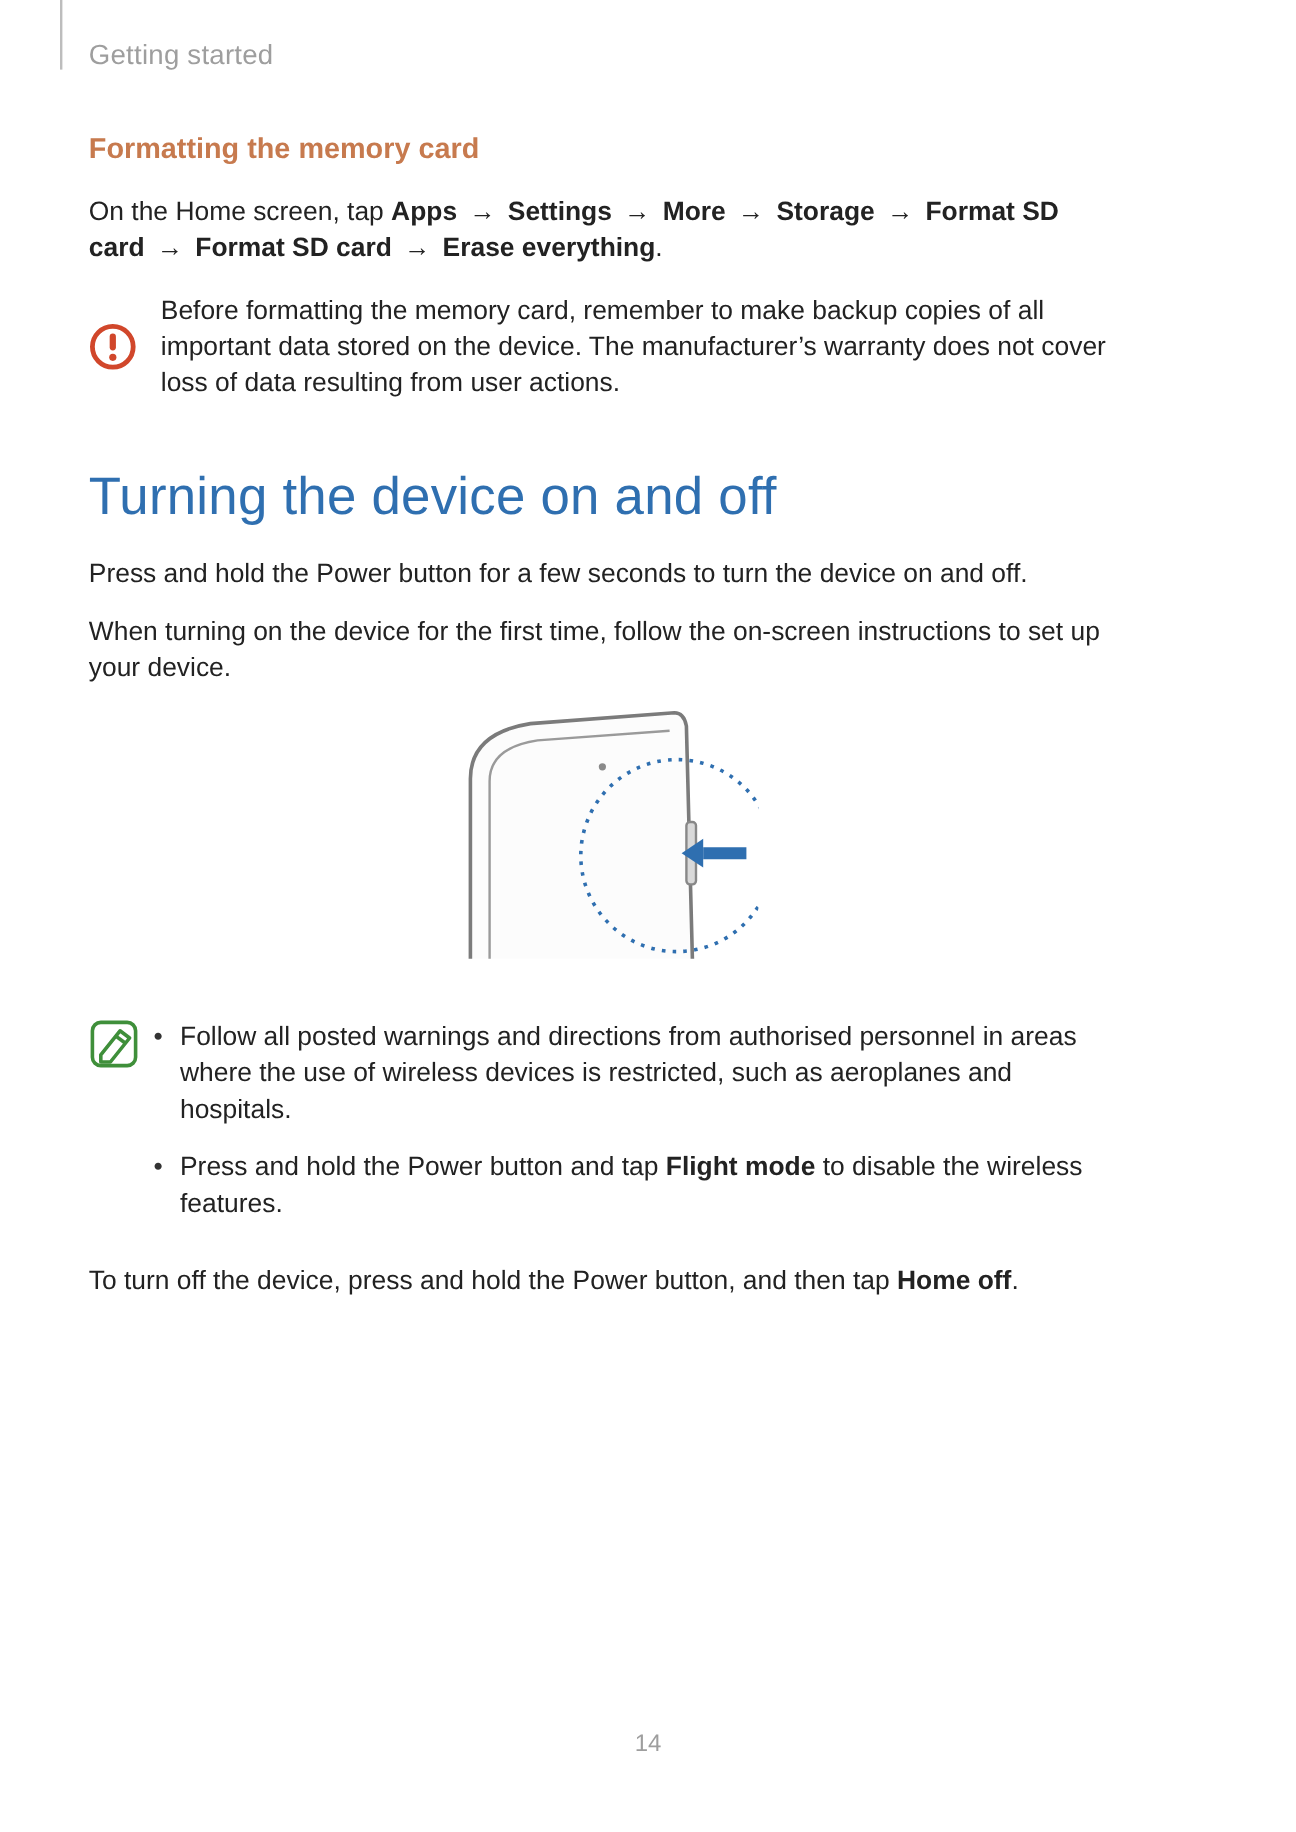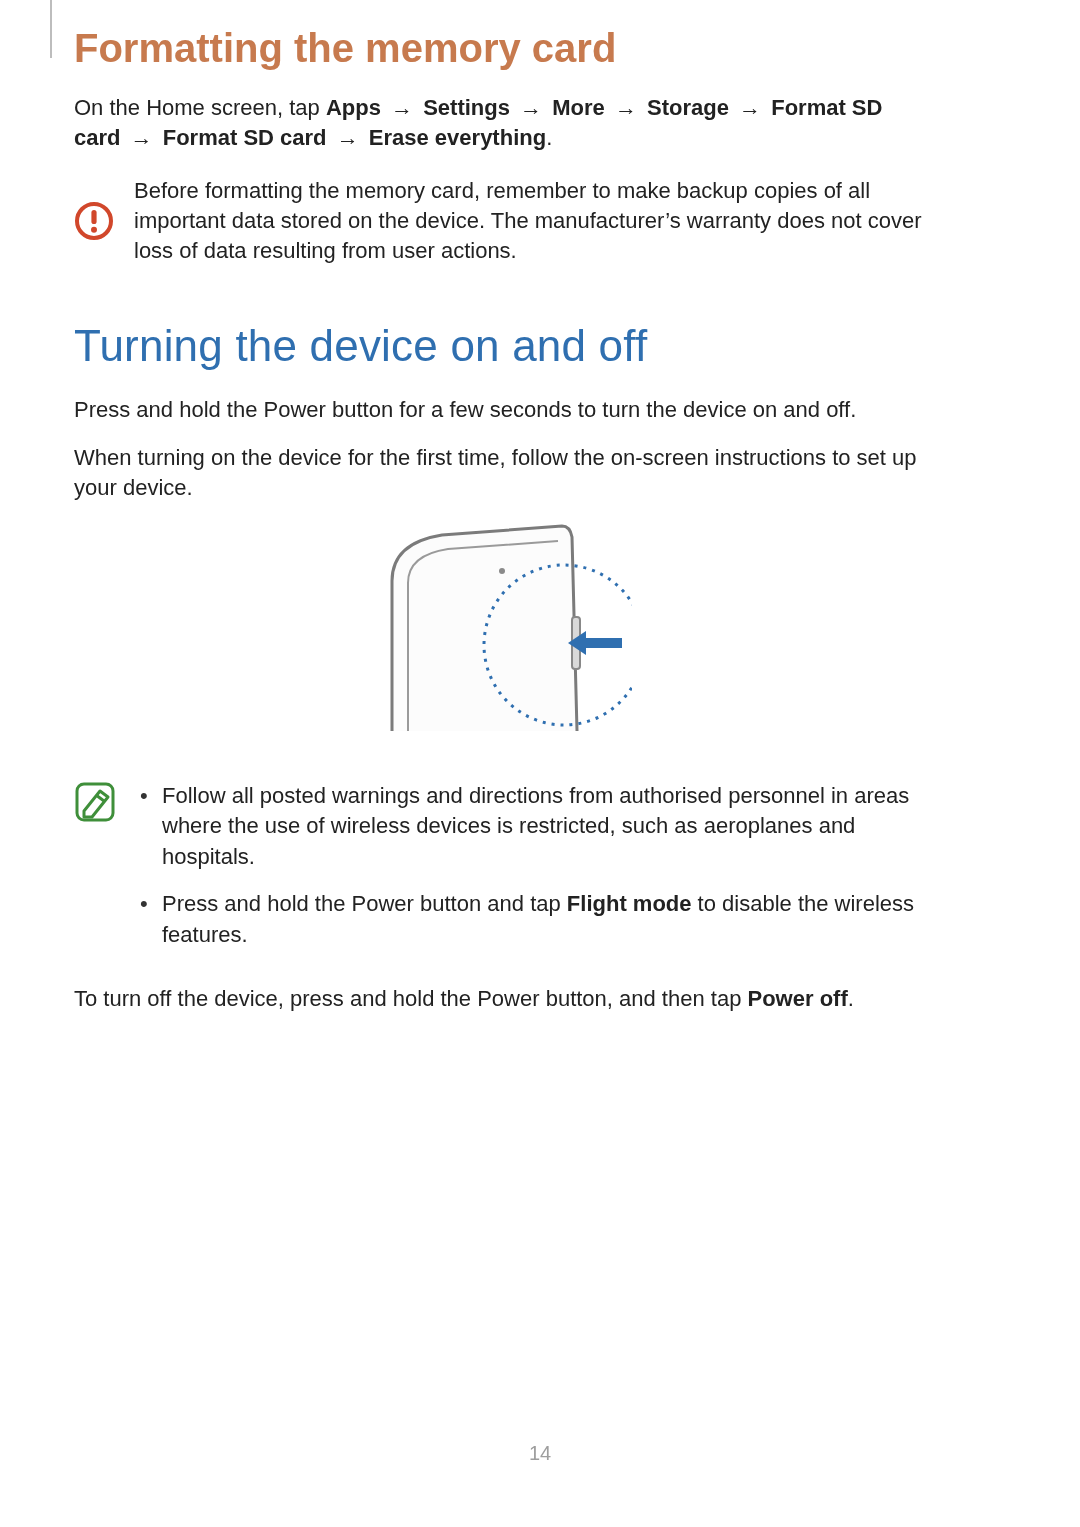--- a/index.html
+++ b/index.html
@@ -2,55 +2,56 @@
 <html><head>
   <meta charset="utf-8">
   <style>
     * { box-sizing: border-box; margin: 0; padding: 0; }
     html, body { width: 1080px; height: 1527px; background: #fff; font-family: "Segoe UI", "Helvetica Neue", Arial, sans-serif; color: #1a1a1a; }
     .page { position: relative; width: 1080px; height: 1527px; padding: 26px 150px 0 74px; }
 
     .hdr-rule { position: absolute; left: 50px; top: 0; width: 2px; height: 58px; background: #bdbdbd; }
     .section-label { color: #9e9e9e; font-size: 23px; letter-spacing: .2px; margin: 6px 0 52px 0; }
 
-    .h3 { color: #c77a4e; font-weight: 700; font-size: 40px; margin: 0 0 22px 0; }
+    .h3 { color: #c77a4e; font-weight: 700; font-size: 24px; margin: 0 0 22px 0; }
     .para { font-size: 22px; line-height: 1.35; margin: 0 0 18px 0; color: #222; }
     .para.last { margin-bottom: 24px; }
 
     .bold { font-weight: 700; }
     .arrow { display: inline-block; padding: 0 4px; }
 
     .note-row { display: flex; align-items: center; gap: 20px; margin: 8px 0 56px 0; }
     .note-text { font-size: 22px; line-height: 1.35; color: #222; }
 
     .icon-caution { flex: 0 0 auto; }
     .icon-note { flex: 0 0 auto; }
 
     .h2 { color: #2f6fb0; font-weight: 400; font-size: 44px; margin: 24px 0 24px 0; letter-spacing: .2px; }
 
     .illus-wrap { display: flex; justify-content: center; margin: 14px 0 30px 0; }
 
-    .note-block { display: flex; align-items: flex-start; gap: 20px; margin: 6px 0 18px 0; }
+    .note-block { display: flex; align-items: flex-start; gap: 8px; margin: 6px 0 18px 0; }
     .bullets { list-style: none; padding: 0; }
     .bullets li { position: relative; padding-left: 26px; font-size: 22px; line-height: 1.4; margin-bottom: 16px; color: #222; }
     .bullets li::before { content: "•"; position: absolute; left: 4px; top: 0; color: #333; font-size: 22px; }
     .flight .bold, .pwr .bold { font-weight: 700; }
 
     .page-num { position: absolute; bottom: 62px; left: 0; width: 1080px; text-align: center; color: #9e9e9e; font-size: 20px; }
 
     
     .icon-caution svg { width: 40px; height: 40px; display:block; }
     .icon-note svg { width: 42px; height: 42px; display:block; }
     .device-illus svg { width: 260px; height: 230px; display:block; }
   </style>
 </head>
 <body>
 
 <div class="page">
   <div class="hdr-rule"></div>
+  <div class="section-label">Getting started</div>
 
   <h2 class="h3">Formatting the memory card</h2>
   <p class="para last">
     <span>On the Home screen, tap </span>
     <span class="bold">Apps</span>
     <span class="arrow">→</span>
     <span class="bold">Settings</span>
     <span class="arrow">→</span>
     <span class="bold">More</span>
     <span class="arrow">→</span>
@@ -107,17 +108,17 @@
     </span>
     <ul class="bullets">
       <li>Follow all posted warnings and directions from authorised personnel in areas where the use of wireless devices is restricted, such as aeroplanes and hospitals.</li>
       <li class="flight">
         <span>Press and hold the Power button and tap </span><span class="bold">Flight mode</span><span> to disable the wireless features.</span>
       </li>
     </ul>
   </div>
 
   <p class="para pwr">
-    <span>To turn off the device, press and hold the Power button, and then tap </span><span class="bold">Power off</span><span>.</span>
+    <span>To turn off the device, press and hold the Power button, and then tap </span><span class="bold">Home off</span><span>.</span>
   </p>
 
   <div class="page-num">14</div>
 </div>
 
 </body></html>

